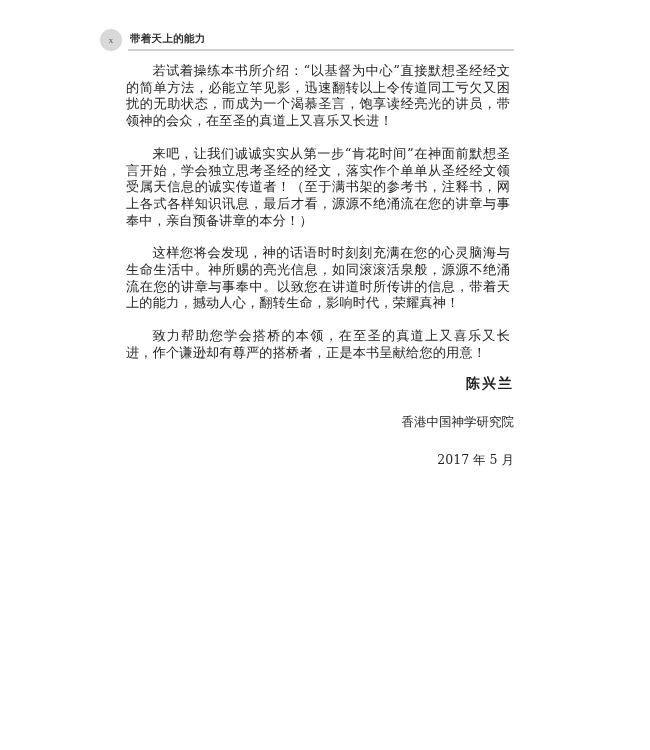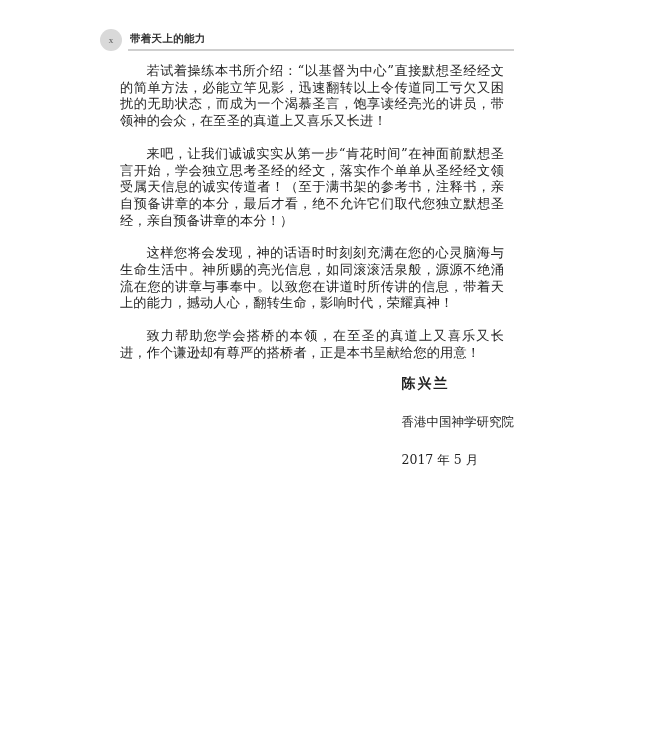--- a/index.html
+++ b/index.html
@@ -49,37 +49,37 @@
     .header-rule {
       position: absolute;
       left: 28px;
       top: 20px;
       width: 386px;
       height: 2px;
       background: #cfcfcf;
     }
     .body-text {
       position: absolute;
-      left: 120px;
+      left: 126px;
       top: 63px;
       width: 384px;
     }
     .para {
       margin: 0 0 16px 0;
       font-size: 13.2px;
       line-height: 16.7px;
       text-align: justify;
       text-indent: 2em;
       letter-spacing: 0.15px;
     }
     .signature {
       position: absolute;
       right: 136px;
       top: 374px;
-      text-align: left;
+      text-align: right;
     }
     .sig-name {
       font-family: "DejaVu Sans", sans-serif;
       font-weight: bold;
       font-size: 14px;
       letter-spacing: 2px;
       line-height: 18px;
       margin-bottom: 2px;
     }
     .sig-line {
@@ -92,21 +92,21 @@
 <body>
 
 <div class="header">
   <div class="page-badge">x</div>
   <div class="running-title">带着天上的能力</div>
   <div class="header-rule"></div>
 </div>
 
 <div class="body-text">
   <p class="para">若试着操练本书所介绍：“以基督为中心”直接默想圣经经文的简单方法，必能立竿见影，迅速翻转以上令传道同工亏欠又困扰的无助状态，而成为一个渴慕圣言，饱享读经亮光的讲员，带领神的会众，在至圣的真道上又喜乐又长进！</p>
-  <p class="para">来吧，让我们诚诚实实从第一步“肯花时间”在神面前默想圣言开始，学会独立思考圣经的经文，落实作个单单从圣经经文领受属天信息的诚实传道者！（至于满书架的参考书，注释书，亲自预备讲章的本分，最后才看，绝不允许它们取代您独立默想圣经，亲自预备讲章的本分！）</p>
+  <p class="para">来吧，让我们诚诚实实从第一步“肯花时间”在神面前默想圣言开始，学会独立思考圣经的经文，落实作个单单从圣经经文领受属天信息的诚实传道者！（至于满书架的参考书，注释书，网上各式各样知识讯息，最后才看，源源不绝涌流在您的讲章与事奉中，亲自预备讲章的本分！）</p>
   <p class="para">这样您将会发现，神的话语时时刻刻充满在您的心灵脑海与生命生活中。神所赐的亮光信息，如同滚滚活泉般，源源不绝涌流在您的讲章与事奉中。以致您在讲道时所传讲的信息，带着天上的能力，撼动人心，翻转生命，影响时代，荣耀真神！</p>
   <p class="para">致力帮助您学会搭桥的本领，在至圣的真道上又喜乐又长进，作个谦逊却有尊严的搭桥者，正是本书呈献给您的用意！</p>
 </div>
 
 <div class="signature">
   <div class="sig-name">陈兴兰</div>
   <div class="sig-line">香港中国神学研究院</div>
   <div class="sig-line">2017 年 5 月</div>
 </div>
 

